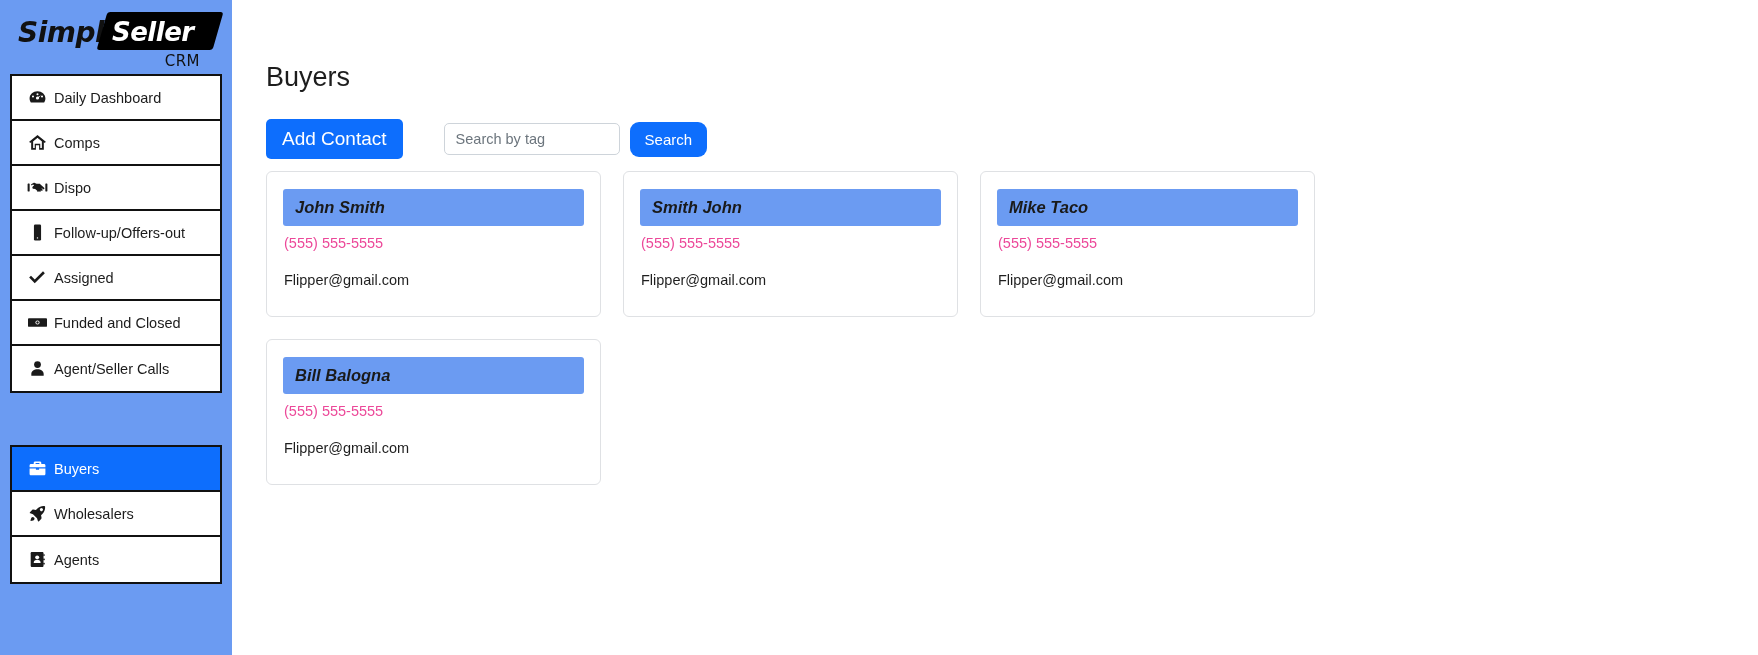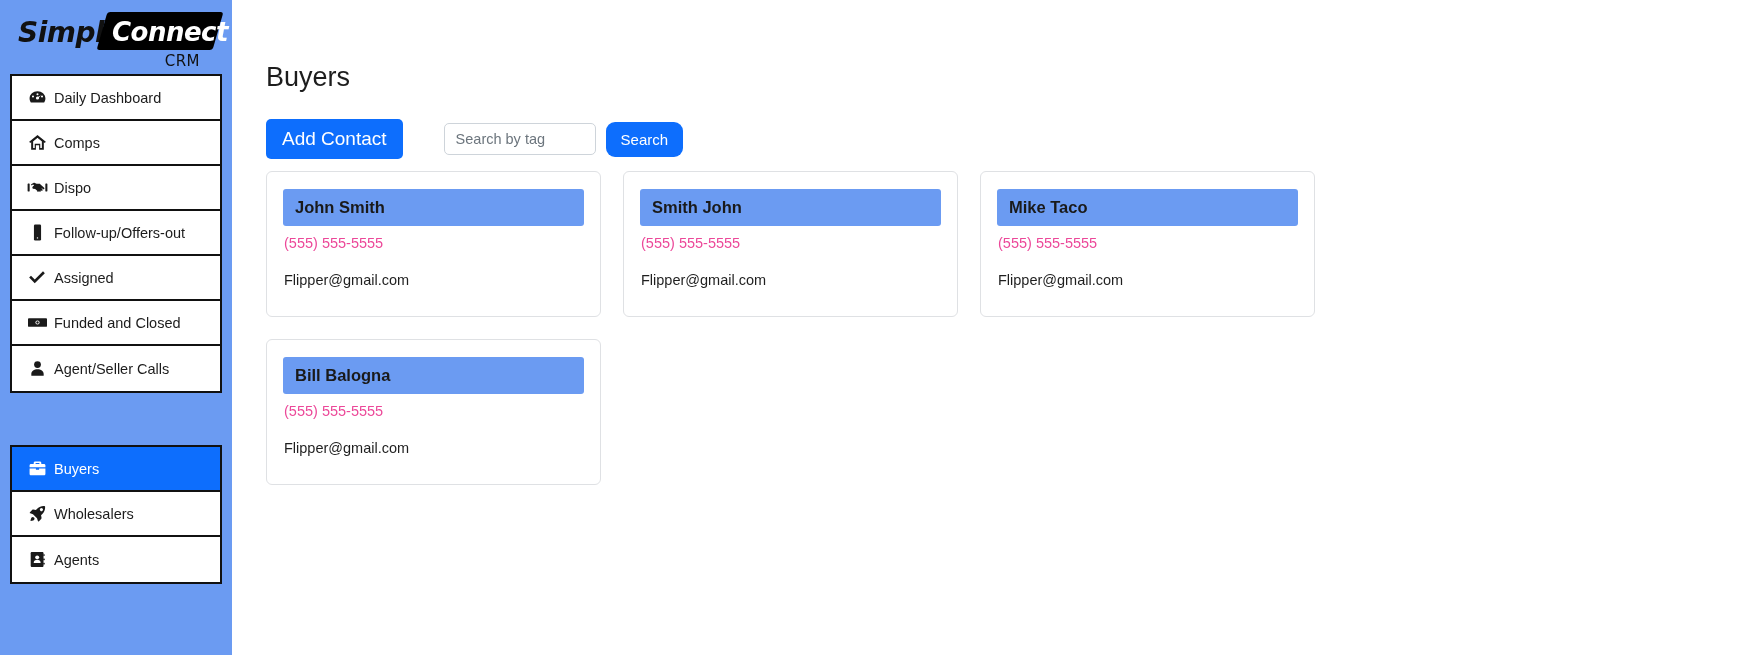--- a/index.html
+++ b/index.html
@@ -129,21 +129,21 @@
     color: #ffffff;
     border: none;
     border-radius: 5px;
     font-size: 19px;
     padding: 9px 16px;
     cursor: pointer;
     font-family: "Liberation Sans", sans-serif;
   }
   .search-input {
     margin-left: 41px;
-    width: 152px;
+    width: 176px;
     height: 32px;
     border: 1px solid #ced4da;
     border-radius: 5px;
     padding: 0 11px;
     font-size: 14.5px;
     color: #212529;
     background: #ffffff;
     font-family: "Liberation Sans", sans-serif;
     outline: none;
   }
@@ -182,20 +182,21 @@
   }
   .card-name {
     background: #6b9bf2;
     color: #1a1a1a;
     font-size: 16.5px;
     font-weight: bold;
     padding: 9px 12px;
     border-radius: 3px;
     margin-bottom: 9px;
     font-family: "Liberation Sans", sans-serif;
+    font-style: italic;
   }
   .card-phone {
     font-size: 14.5px;
     color: #ec4899;
     margin: 0 0 21px 0;
     padding-left: 1px;
     font-family: Liberation Sans, sans-serif;
   }
   .card-email {
     font-size: 14.5px;
@@ -209,21 +210,21 @@
 <body>
 
 <div class="app">
 
   <aside class="sidebar">
 
     <div class="logo-wrap">
       <div class="logo-line">
         <span class="logo-simple">Simple</span>
         <span class="logo-slant"></span>
-        <span class="logo-connect">Connect</span>
+        <span class="logo-connect">Seller</span>
         <span class="logo-crm">CRM</span>
       </div>
     </div>
 
     <nav class="nav-group">
 
       <div class="nav-item">
         <span class="nav-icon">
           <svg width="19" height="19" viewBox="0 0 24 24">
               <path d="M12 4C6.5 4 2 8 2 13c0 2 .6 3.8 1.6 5.3h16.8C21.4 16.8 22 15 22 13c0-5-4.5-9-10-9zm0 2.6a1.3 1.3 0 110 2.6 1.3 1.3 0 010-2.6zM6.3 9.4a1.3 1.3 0 110 2.6 1.3 1.3 0 010-2.6zm11.4 0a1.3 1.3 0 110 2.6 1.3 1.3 0 010-2.6zM12 10.6c.4 0 .8.1 1.1.3l3.4-1.6-2.7 2.6c.1.3.2.6.2.9a2 2 0 11-2-2.2z"></path>

